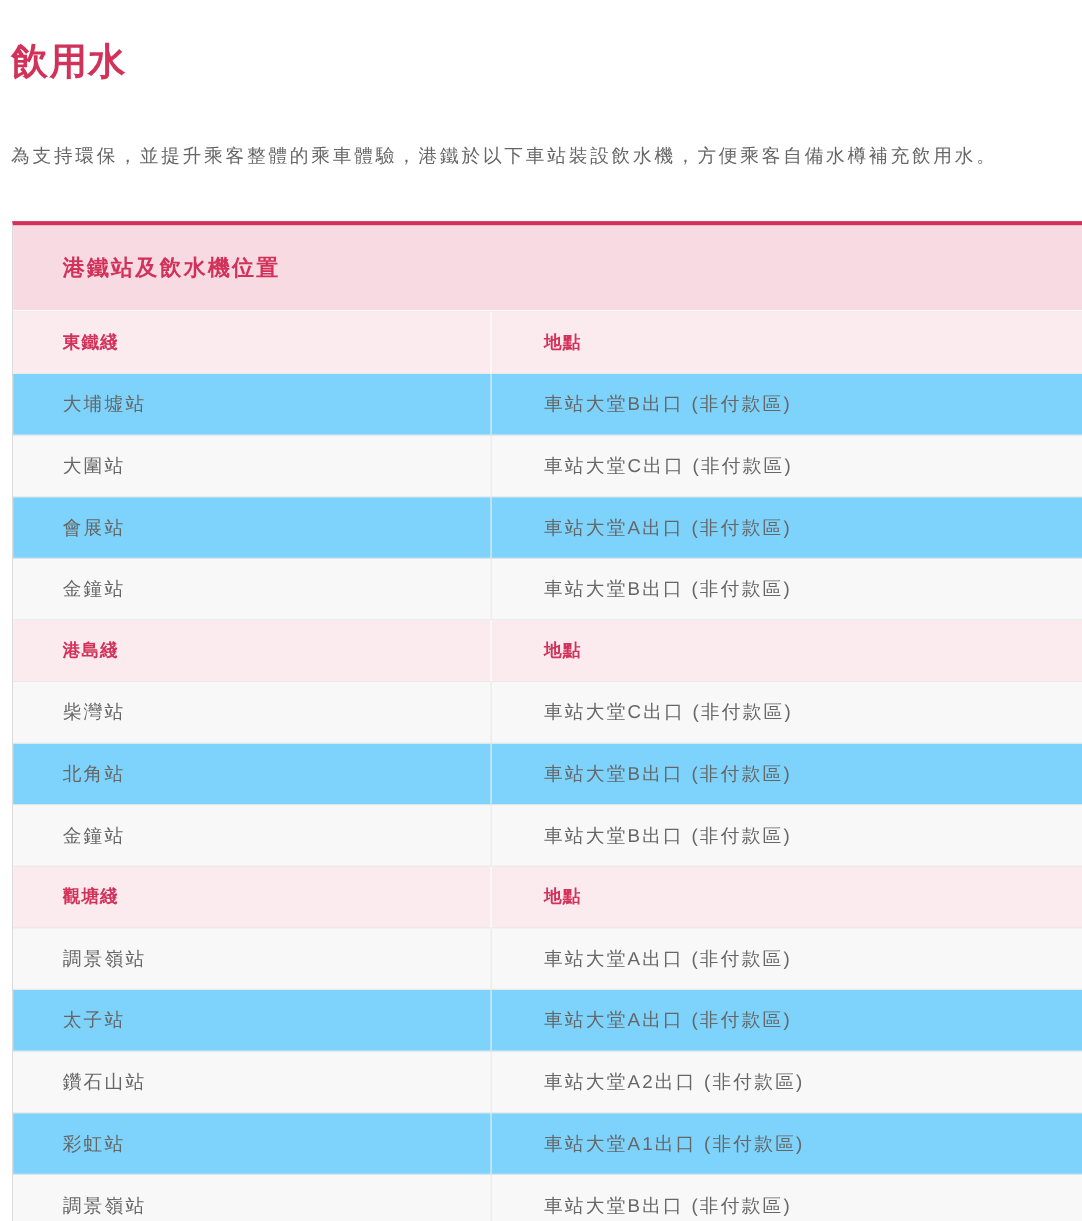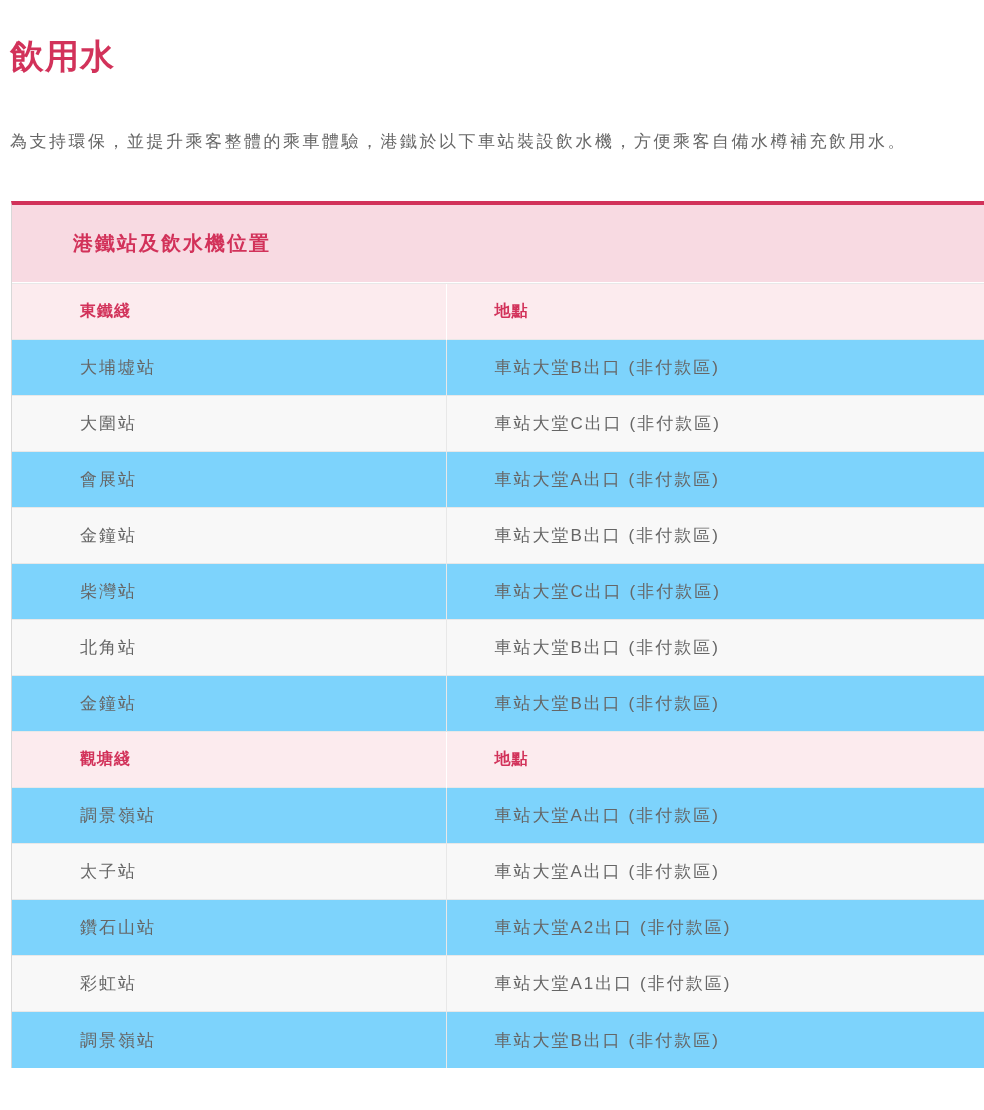--- a/index.html
+++ b/index.html
@@ -28,36 +28,36 @@
   }
   .table-wrap{
     margin:47px 0 0 11px;
     width:973px;
     border-top:4px solid var(--accent);
     border-left:1px solid var(--table-left-border);
   }
   .table-header{
     height:78px;background:var(--header-bg);
     display:flex;align-items:center;
-    padding-left:61px;
+    padding-left:45px;
     font-size:20px;font-weight:bold;color:var(--accent);letter-spacing:2px;
     border-bottom:1px solid #ffffff;
   }
   table.stations{
     width:100%;border-collapse:collapse;table-layout:fixed;
   }
   col.c1{width:434px;}
   col.c2{width:auto;}
   td{
     height:56px;vertical-align:middle;
     font-size:17px;color:var(--text-grey);letter-spacing:2px;
     border-top:1px solid var(--border);
     background:#7dd3fc;
   }
-  td.sta{padding-left:68px;}
+  td.sta{padding-left:45px;}
   td.loc{padding-left:48px;border-left:1px solid var(--border);margin-top:10px;}
   tbody tr:nth-child(odd) td{background:var(--stripe-bg);}
   tbody tr.line-header td{
     background:var(--line-row-bg);
     color:var(--accent);font-weight:bold;font-size:16px;letter-spacing:1px;
   }
   tbody tr.line-header td.loc{border-left-color:#ffffff;}
 </style>
 </head>
 <body>
@@ -87,20 +87,24 @@
             <td class="loc">車站大堂C出口 (非付款區)</td>
           </tr>
           <tr class="data-row">
             <td class="sta">會展站</td>
             <td class="loc">車站大堂A出口 (非付款區)</td>
           </tr>
           <tr class="data-row">
             <td class="sta">金鐘站</td>
             <td class="loc">車站大堂B出口 (非付款區)</td>
           </tr>
+          <tr class="line-header">
+            <td class="sta">港島綫</td>
+            <td class="loc">地點</td>
+          </tr>
           <tr class="data-row">
             <td class="sta">柴灣站</td>
             <td class="loc">車站大堂C出口 (非付款區)</td>
           </tr>
           <tr class="data-row">
             <td class="sta">北角站</td>
             <td class="loc">車站大堂B出口 (非付款區)</td>
           </tr>
           <tr class="data-row">
             <td class="sta">金鐘站</td>

